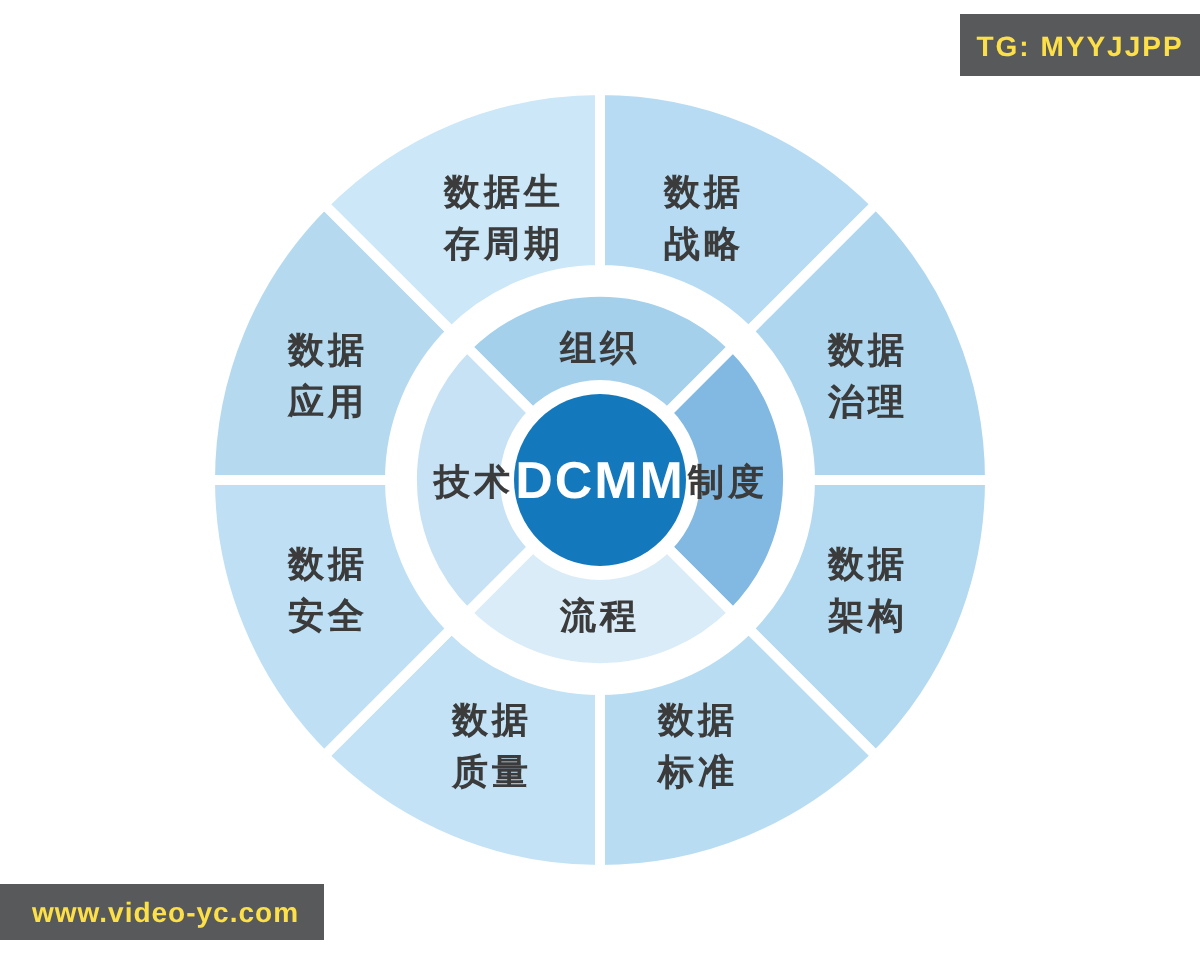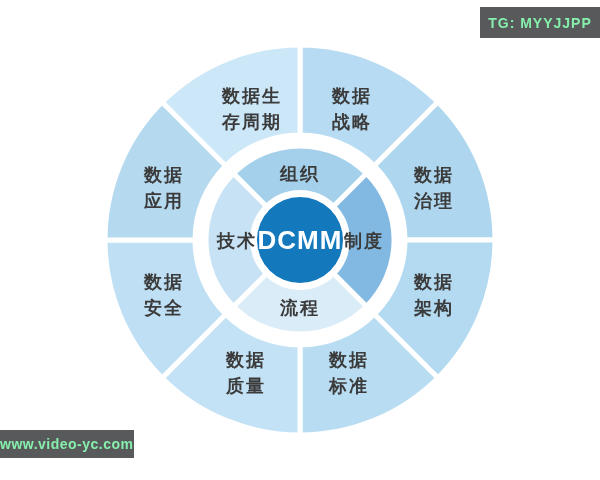--- a/index.html
+++ b/index.html
@@ -24,39 +24,40 @@
     font-family: "Liberation Sans", sans-serif;
     font-size: 26px;
     font-weight: bold;
     letter-spacing: 1px;
     fill: #ffffff;
     text-anchor: middle;
   }
   .badge {
     position: absolute;
     background: #58595b;
-    color: #86efac;
+    color: #fde047;
     font-size: 14px;
     font-weight: bold;
     letter-spacing: 1px;
     display: flex;
     align-items: center;
   }
   .badge-top-right {
     top: 7px;
     right: 0;
     width: 120px;
     height: 31px;
     justify-content: center;
   }
   .badge-bottom-left {
-    bottom: 22px;
+    bottom: 10px;
     left: 0;
-    width: 134px;
+    width: 162px;
     height: 28px;
+    padding-left: 16px;
     box-sizing: border-box;
     justify-content: flex-start;
     letter-spacing: 0.5px;
   }
 </style>
 </head>
 <body>
 
 <div class="stage">
 

